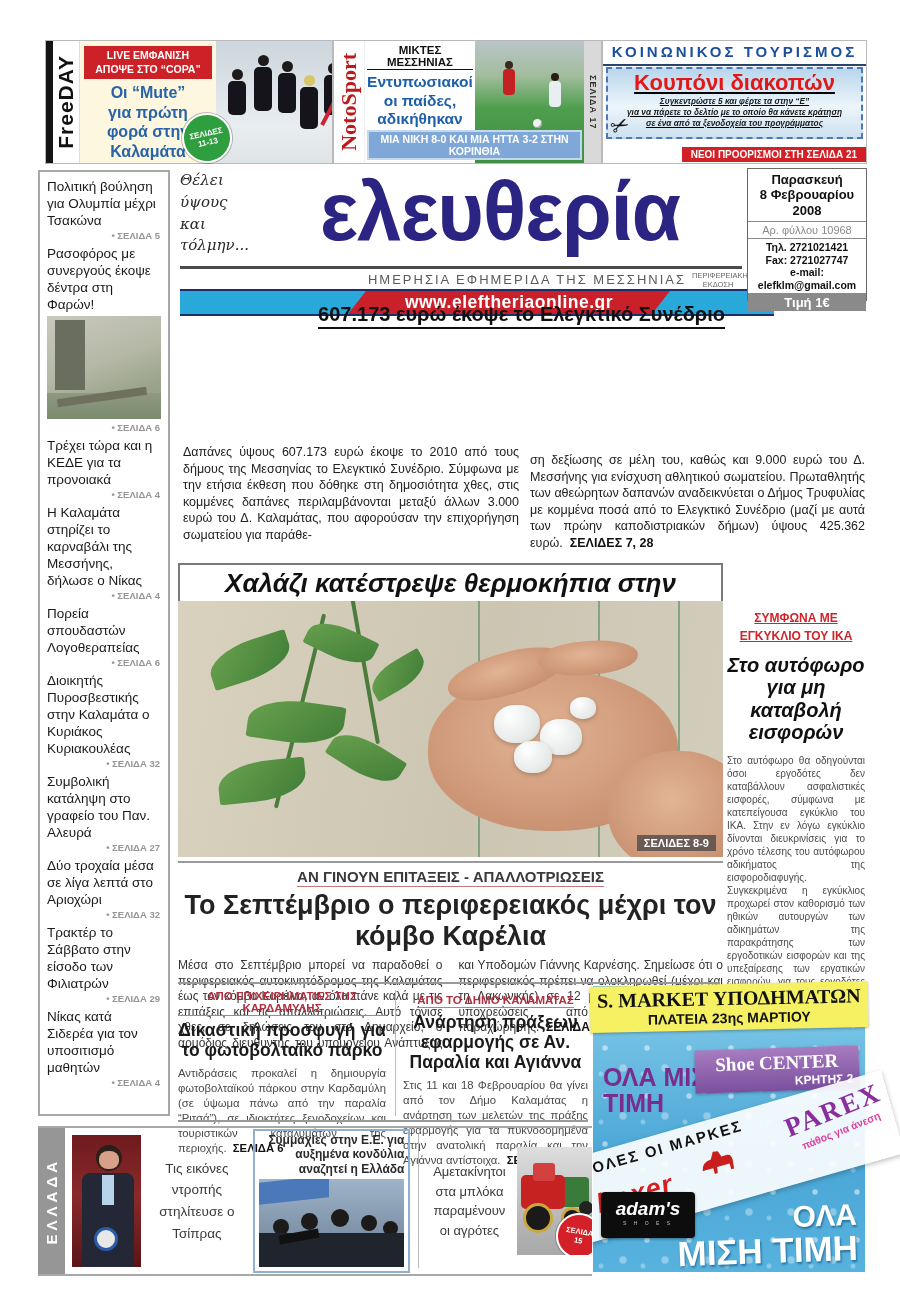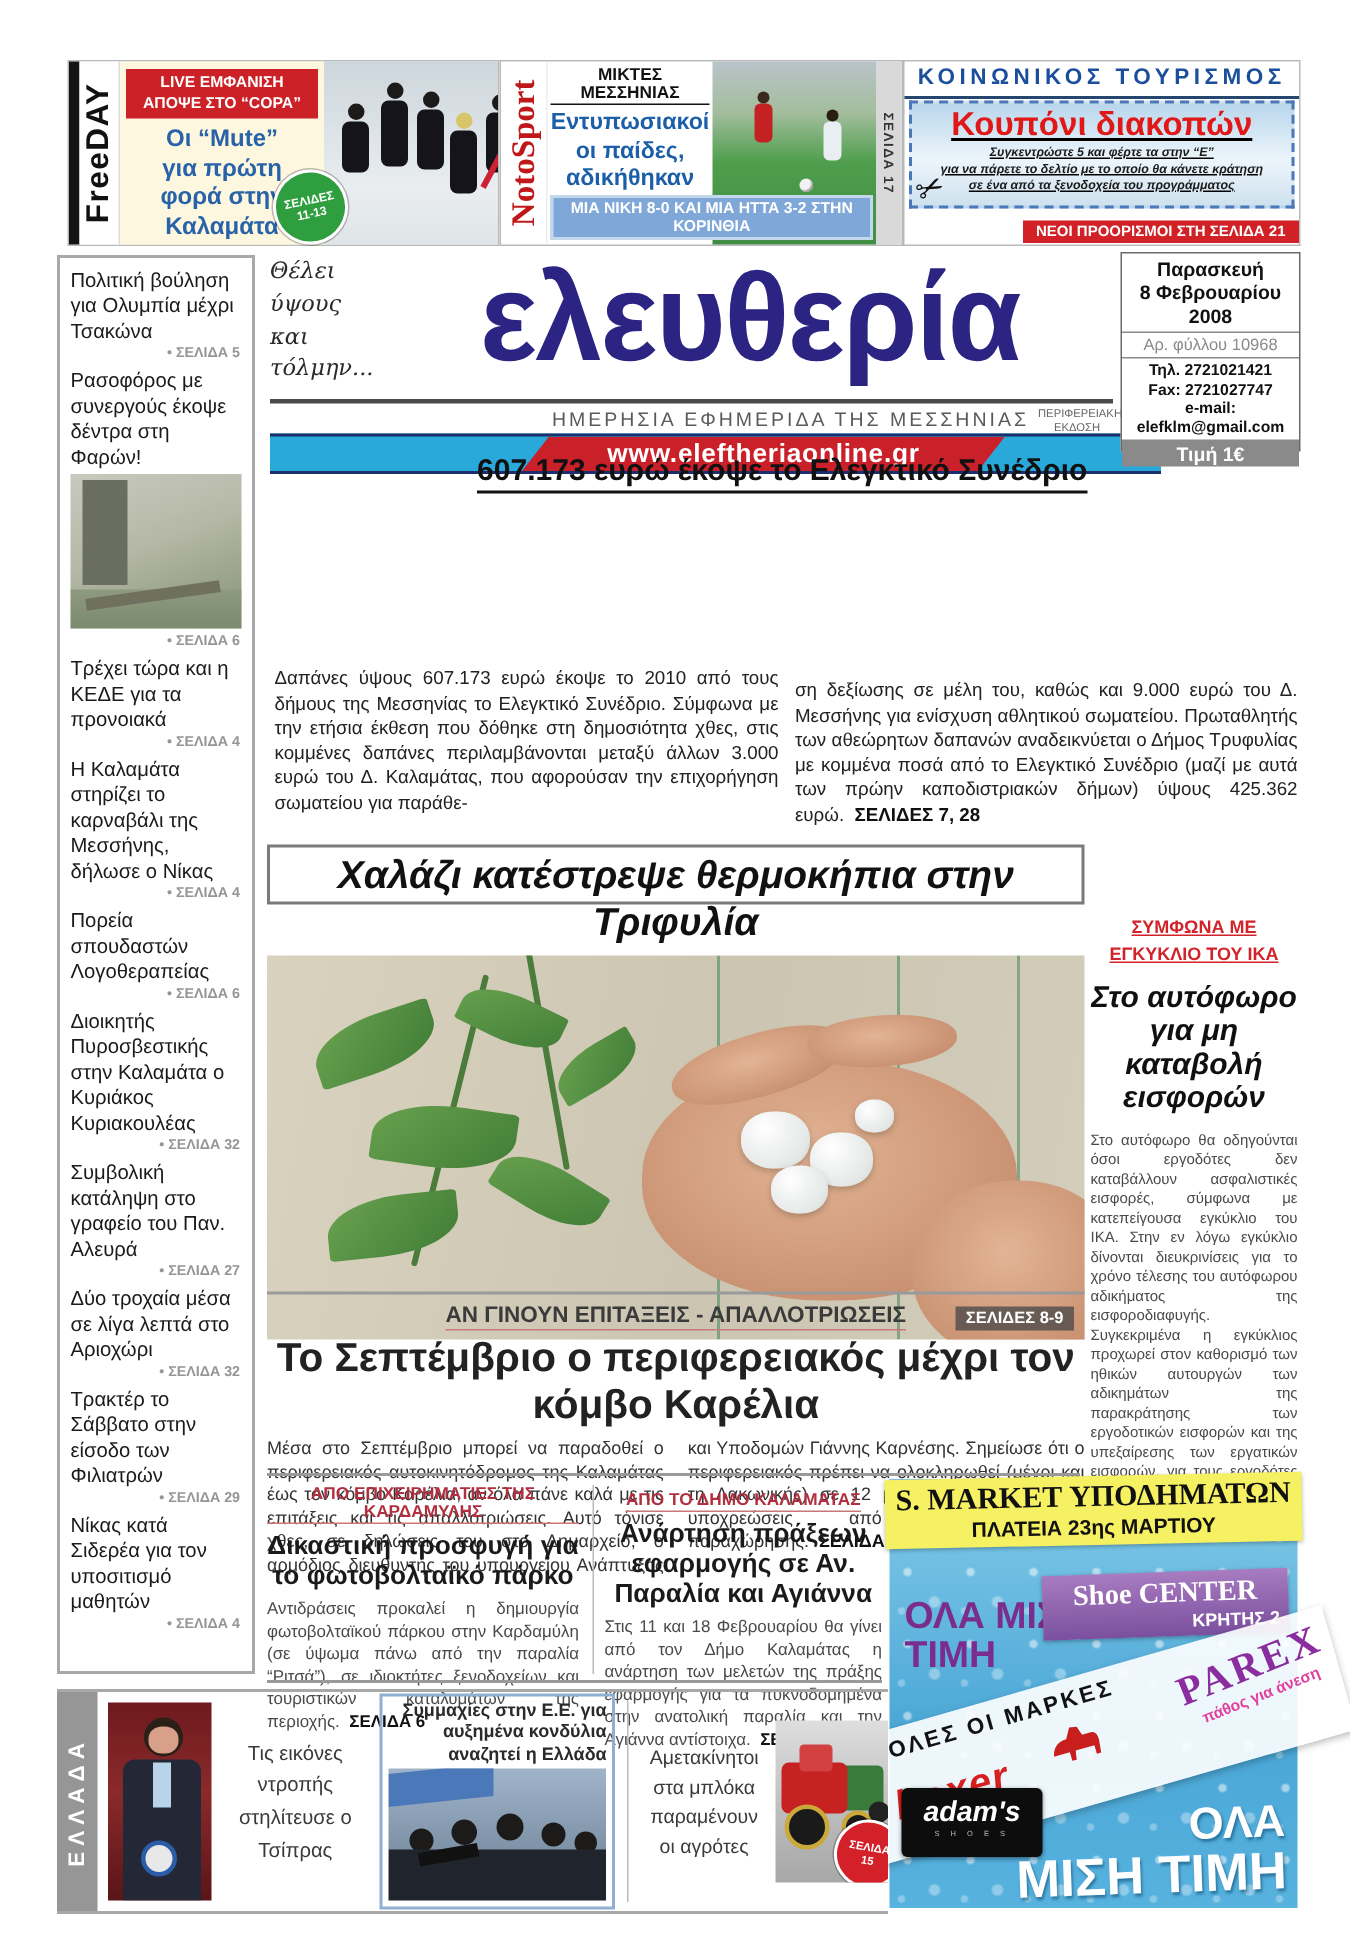--- a/index.html
+++ b/index.html
@@ -53,21 +53,21 @@
   .db-issue{color:#8a8a8a;font-size:11px;padding:2px 0;}
   .db-contact{font-weight:bold;font-size:10.5px;line-height:1.2;padding:2px 0;color:#111;}
   .db-price{background:#8a8a8a;color:#fff;font-weight:bold;font-size:13px;text-align:center;padding:1px 0;}
   
   .lead-kicker{font-size:20px;font-weight:800;color:#111;border-bottom:2px solid #111;display:inline-block;padding-bottom:1px;}
   .lead-headline{font-size:58px;font-weight:800;color:#0a0a0a;line-height:.98;letter-spacing:-1px;text-align:center;}
   .bodytxt{font-size:12.5px;line-height:1.32;color:#222;text-align:justify;}
   .pgref{font-weight:800;color:#111;white-space:nowrap;}
   
   .hail-titlebox{border:2px solid #7a7a7a;background:#fff;text-align:center;font-size:26px;font-weight:bold;font-style:italic;color:#111;padding-top:3px;}
-  .hail-photo{background:linear-gradient(100deg,#d8d2bf,#cbc5b2 55%,#d3cdbb);margin-top:36px;}
+  .hail-photo{background:linear-gradient(100deg,#d8d2bf,#cbc5b2 55%,#d3cdbb);}
   .twine{position:absolute;top:0;bottom:0;width:2px;background:rgba(40,120,70,.45);}
   .leaf{position:absolute;background:linear-gradient(135deg,#6aa24f,#3f7c36);border-radius:60% 5% 60% 5%;}
   .stem{position:absolute;background:#4c7c3c;border-radius:2px;}
   .hand{position:absolute;background:radial-gradient(ellipse at 45% 40%,#e2b495,#c89070 75%,#b87f60);border-radius:48%;}
   .hail-stone{position:absolute;background:radial-gradient(circle at 35% 30%,#ffffff,#e4e8e6 70%,#cfd6d2);border-radius:46%;box-shadow:0 2px 4px rgba(90,70,50,.35);}
   .hail-cap{position:absolute;right:7px;bottom:6px;background:rgba(70,70,70,.75);color:#fff;font-size:11px;font-weight:bold;padding:2px 7px;}
   
   .ika-kicker{color:#d2232a;font-weight:800;font-size:12px;text-decoration:underline;line-height:1.5;text-align:center;}
   .ika-headline{font-size:20px;font-weight:800;color:#101010;text-align:center;line-height:1.12;margin:9px 0 10px;font-style:italic;}
   .ika-body{font-size:10px;line-height:1.3;color:#4a4a4a;text-align:justify;}

